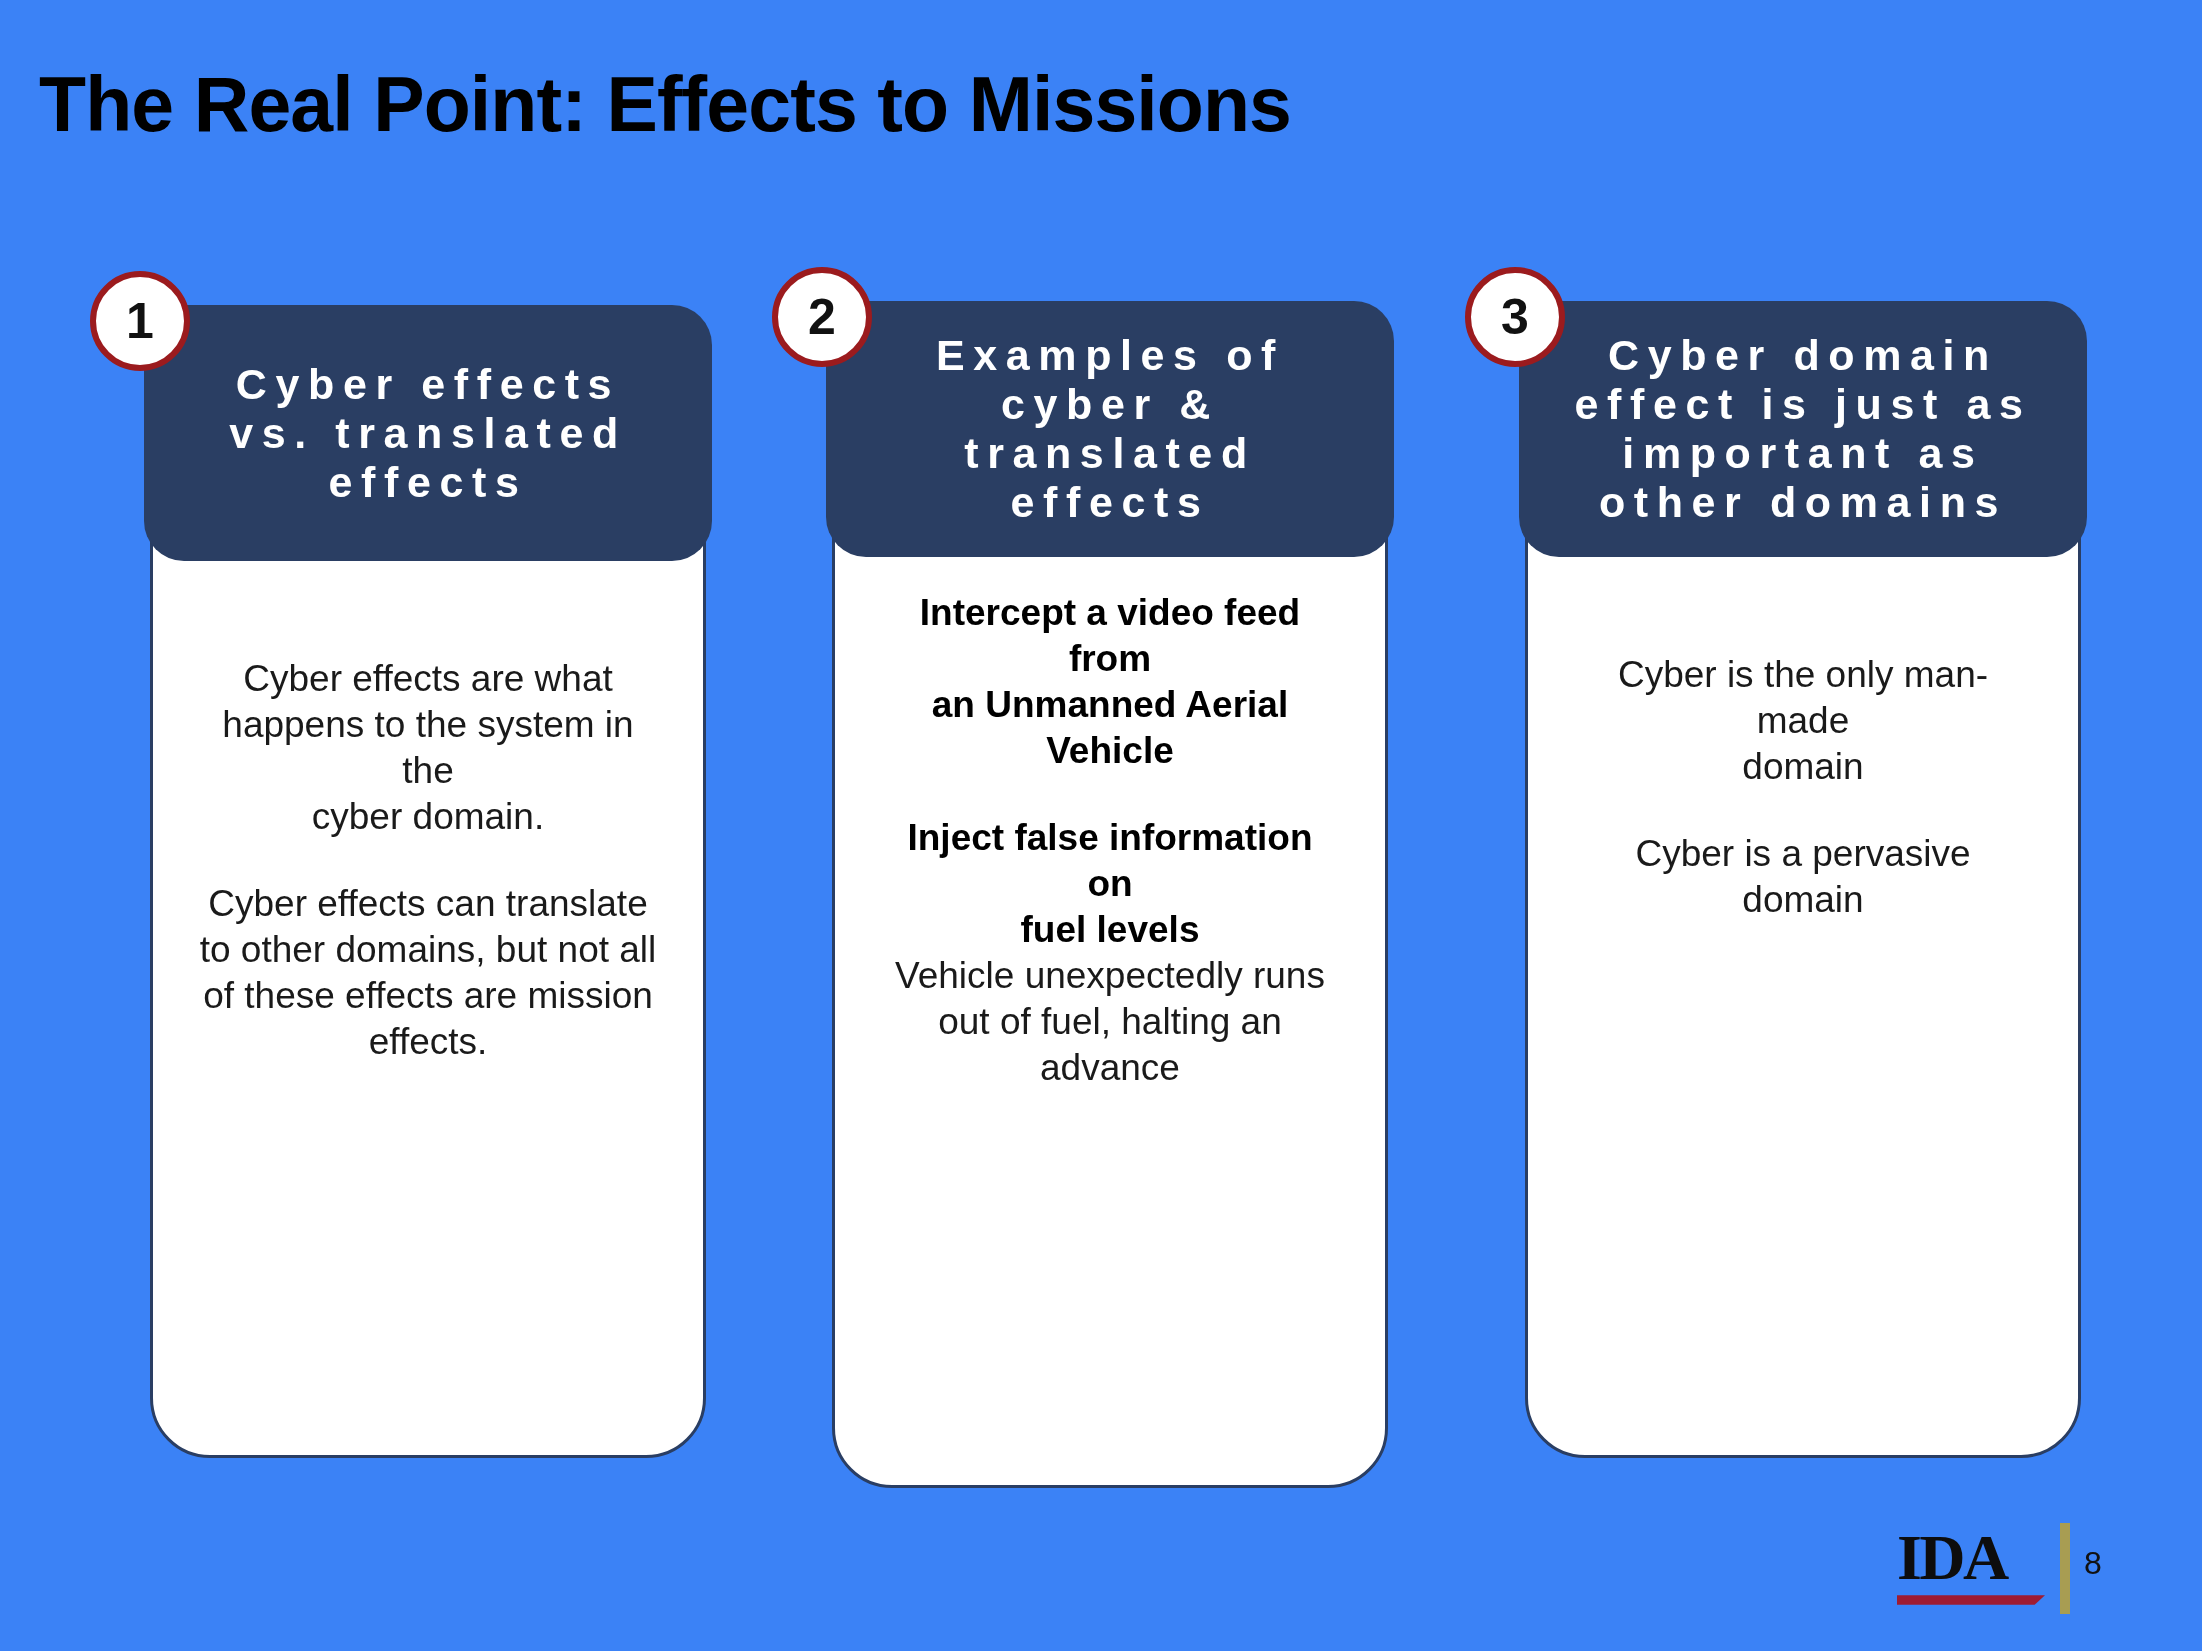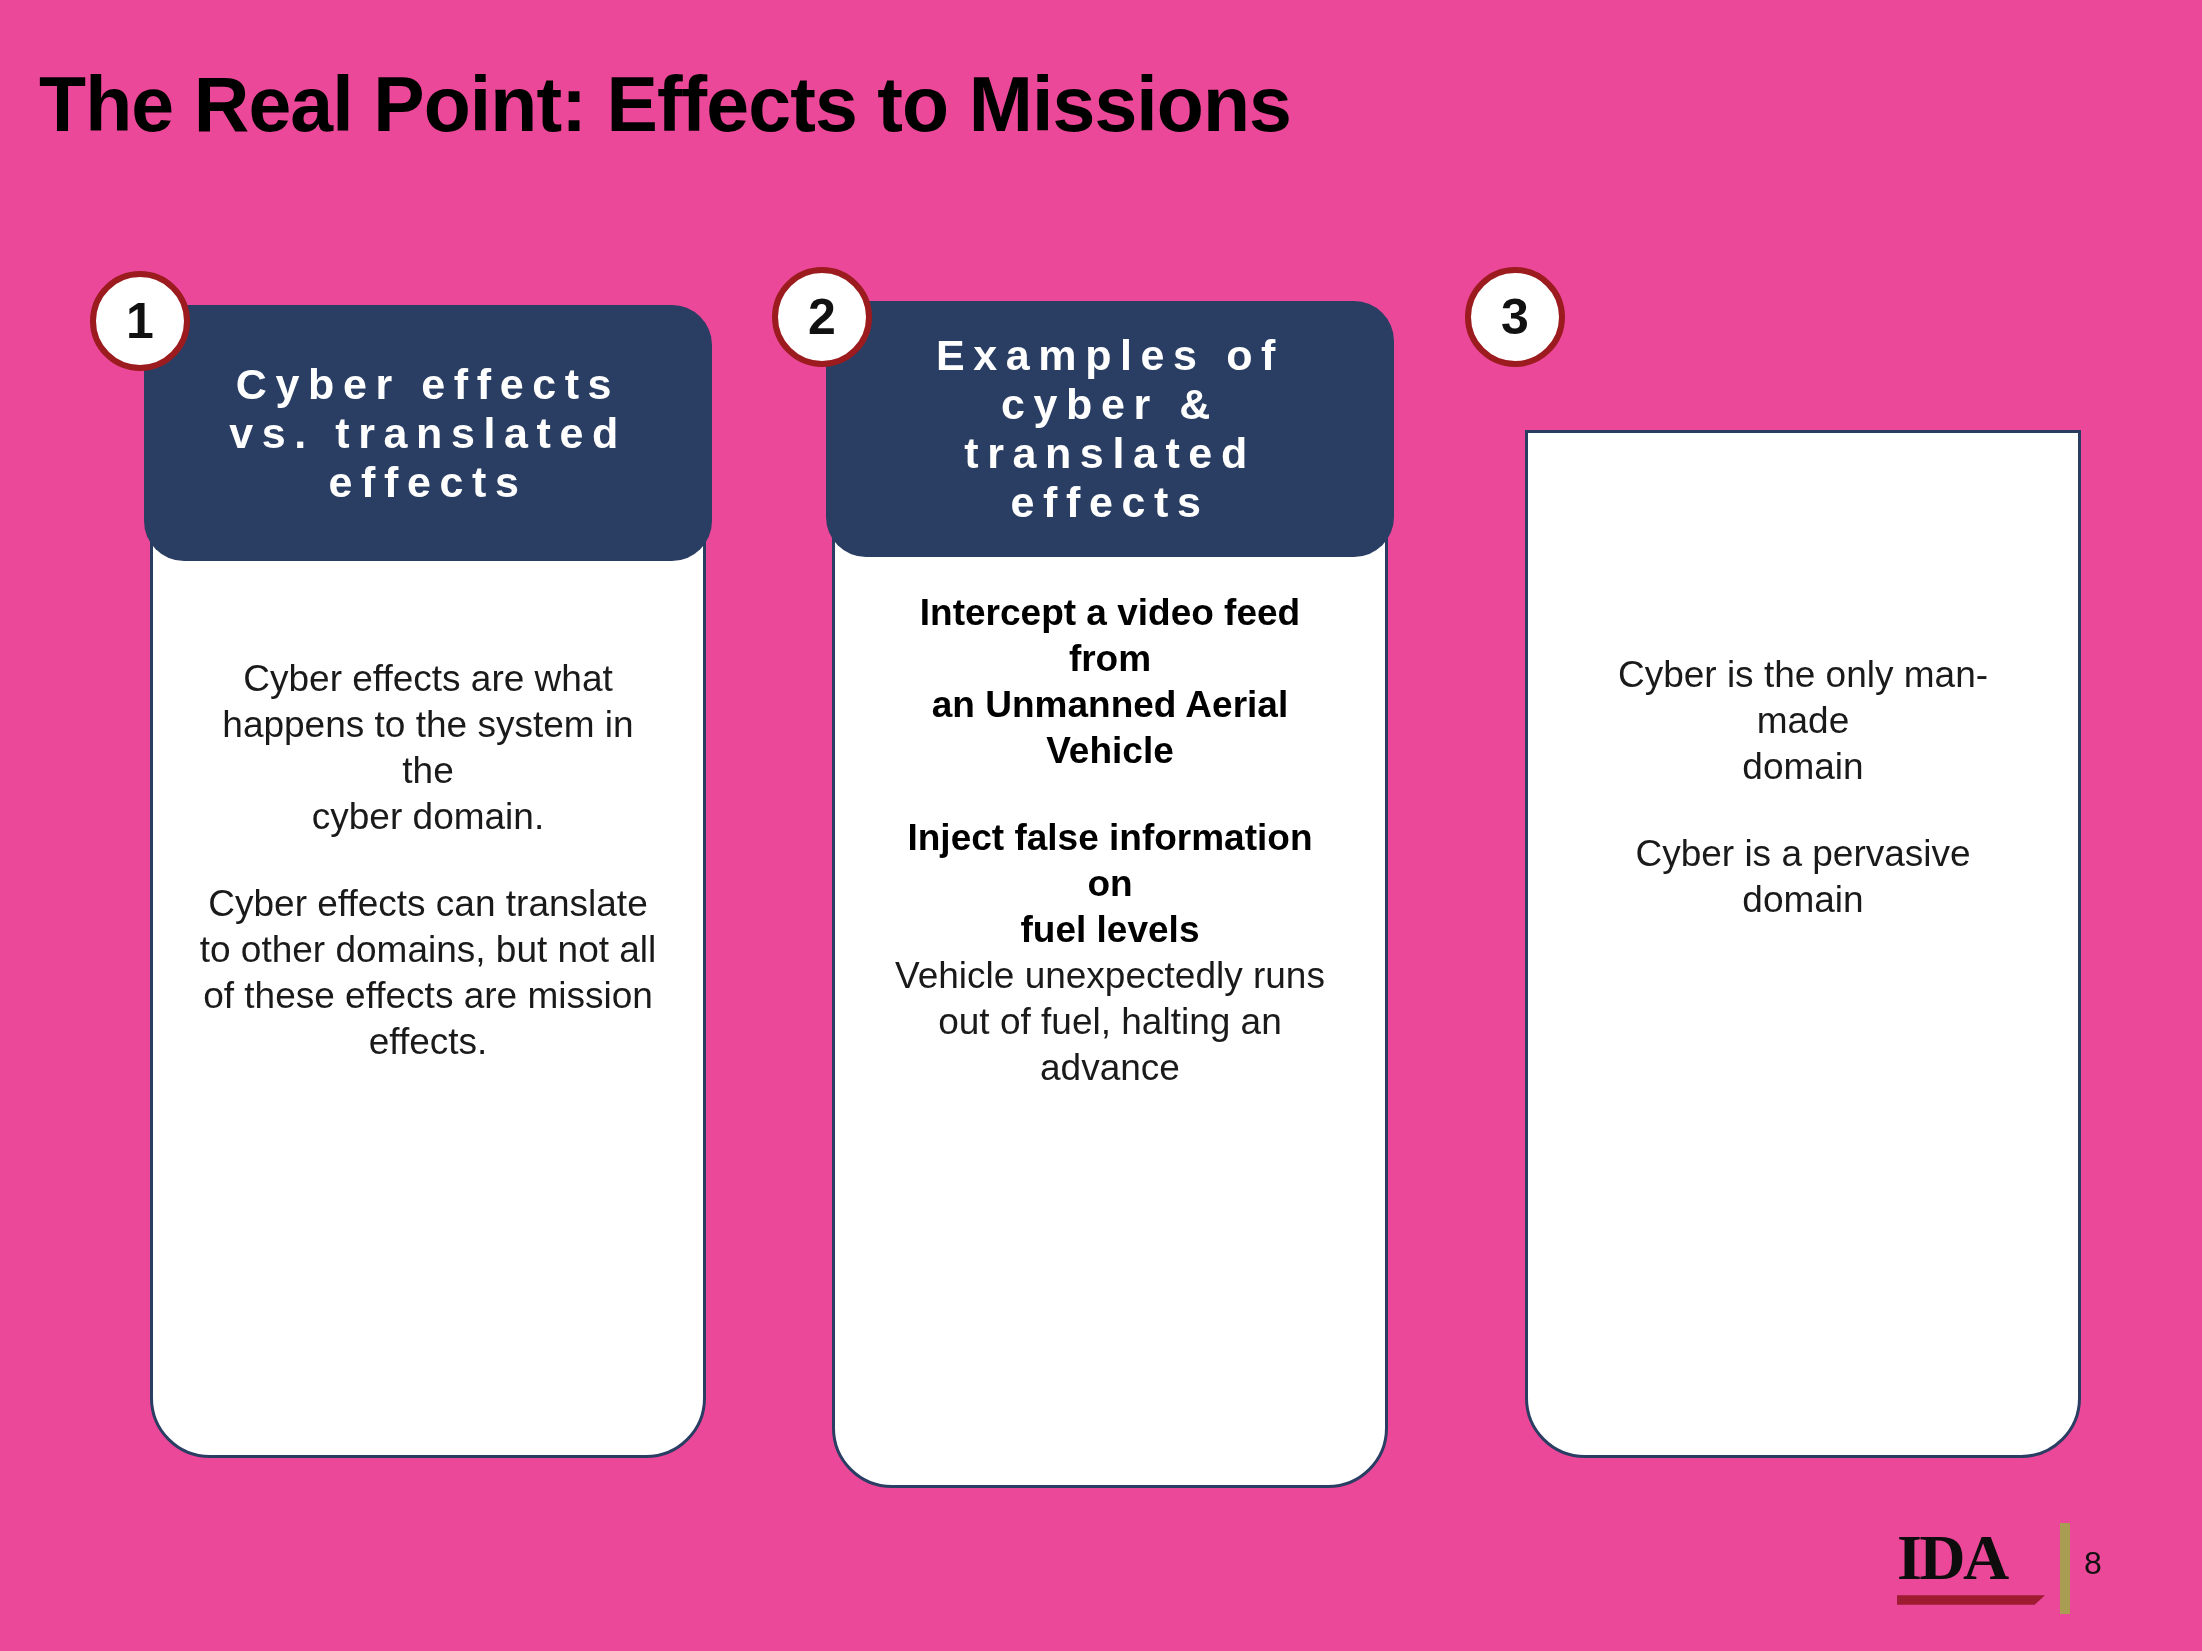--- a/index.html
+++ b/index.html
@@ -1,17 +1,17 @@
 <!DOCTYPE html>
 <html style="--navy: #2A3E63; --circle_red: #9B1B1E; --logo_red: #9E1B32; --logo_gold: #A89D52; --body_text: #1A1A1A;font-size:13.8px"><head>
 <meta charset="utf-8">
 <style>
   html,body{margin:0;padding:0;background:#ffffff;}
   .stage{
-    position:relative;width:2203px;height:1652px;background:#ec4899;
+    position:relative;width:2203px;height:1652px;background:#3b82f6;
     font-family:"Liberation Sans",sans-serif;overflow:hidden;
   }
   .title{
     position:absolute;left:39px;top:62px;
     font-size:77px;font-weight:bold;letter-spacing:-0.9px;color:#000;
     line-height:1.1;white-space:nowrap;
   }
   .card{position:absolute;width:568px;}
   .card-1{left:144px;top:305px;height:1153px;}
   .card-2{left:826px;top:301px;height:1187px;}
@@ -111,20 +111,26 @@
 fuel levels</div><div>Vehicle unexpectedly runs
 out of fuel, halting an
 advance</div></div>
       </div>
   </div>
 
   <div class="card card-3">
     <div class="badge">
       <span class="num">3</span>
     </div>
+    <div class="card-header">
+      <span class="hdr-text">Cyber domain
+effect is just as
+important as
+other domains</span>
+    </div>
     <div class="card-body">
         <div class="para"><div>Cyber is the only man-made
 domain</div></div>
         <div class="para"><div>Cyber is a pervasive domain</div></div>
       </div>
   </div>
 
   <div class="logo">
     <div class="ida-text">IDA</div>
     <div class="ida-underline"></div>

